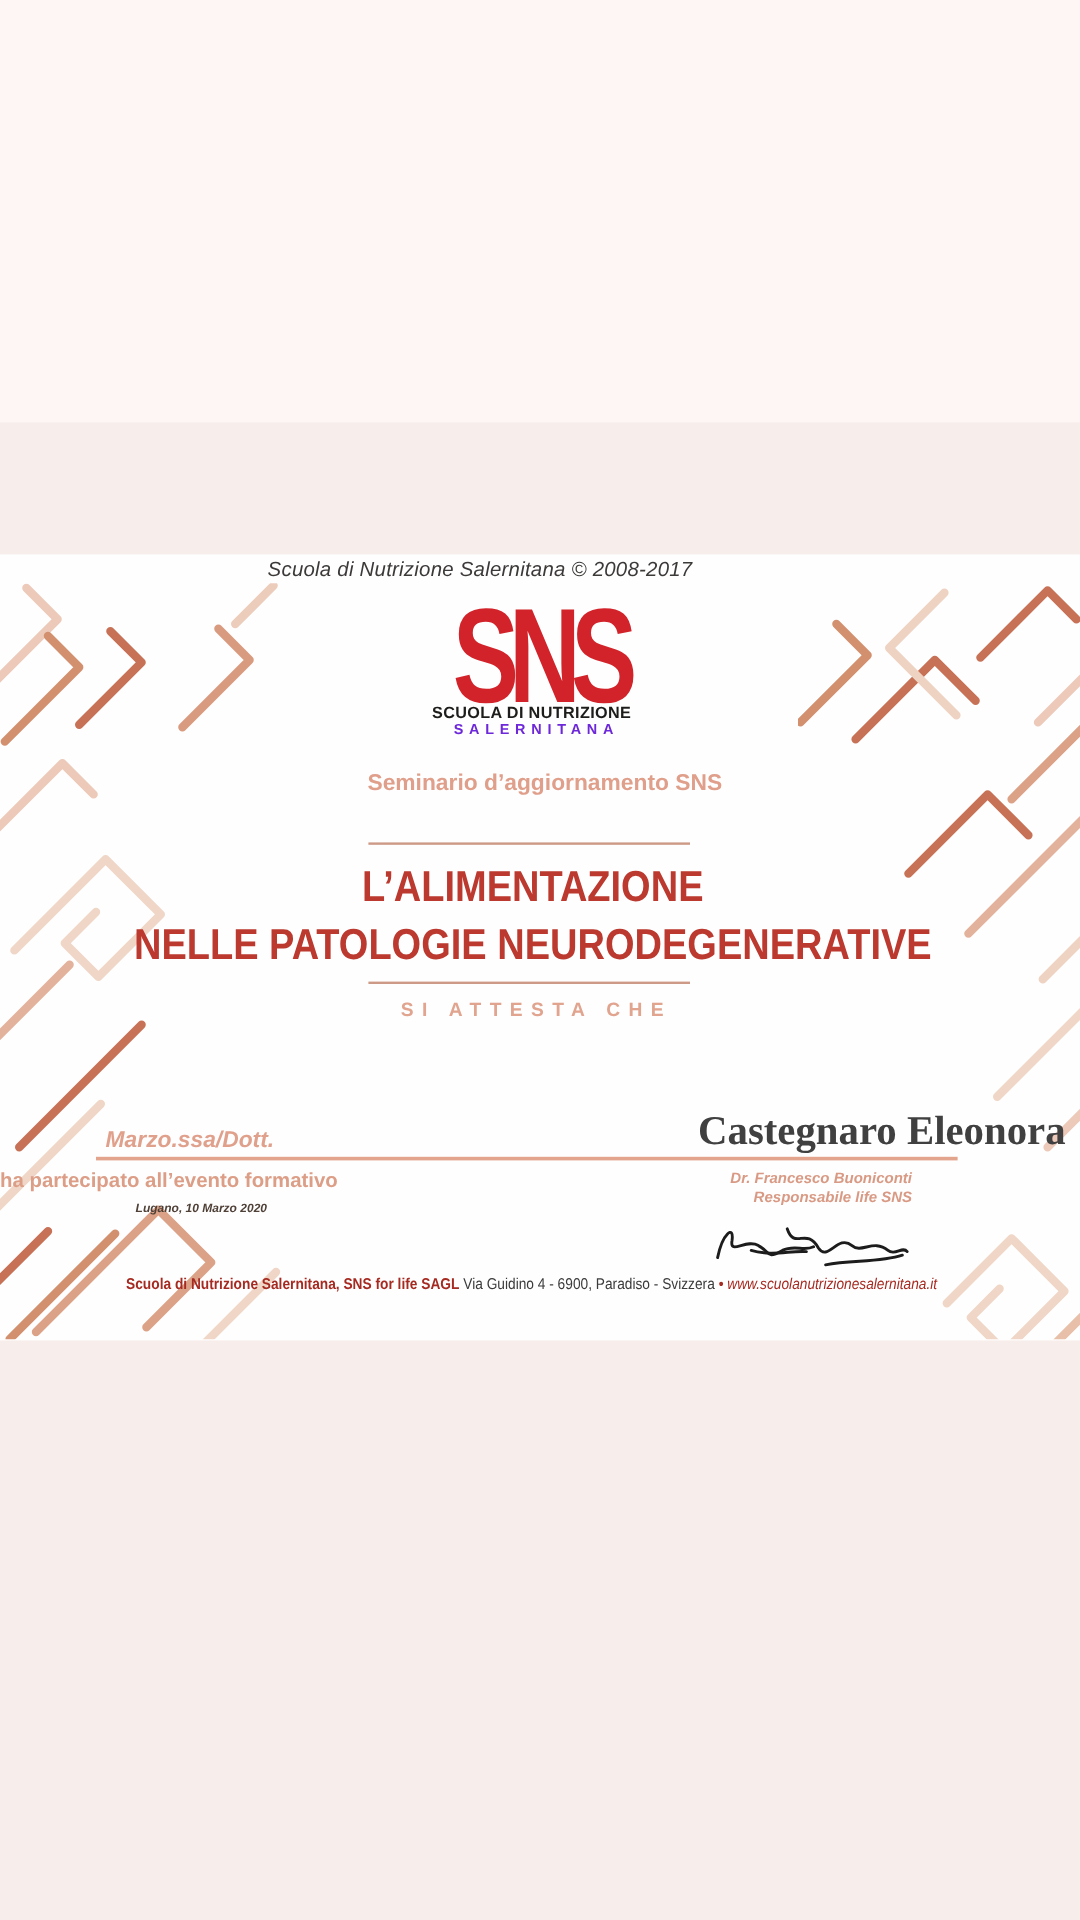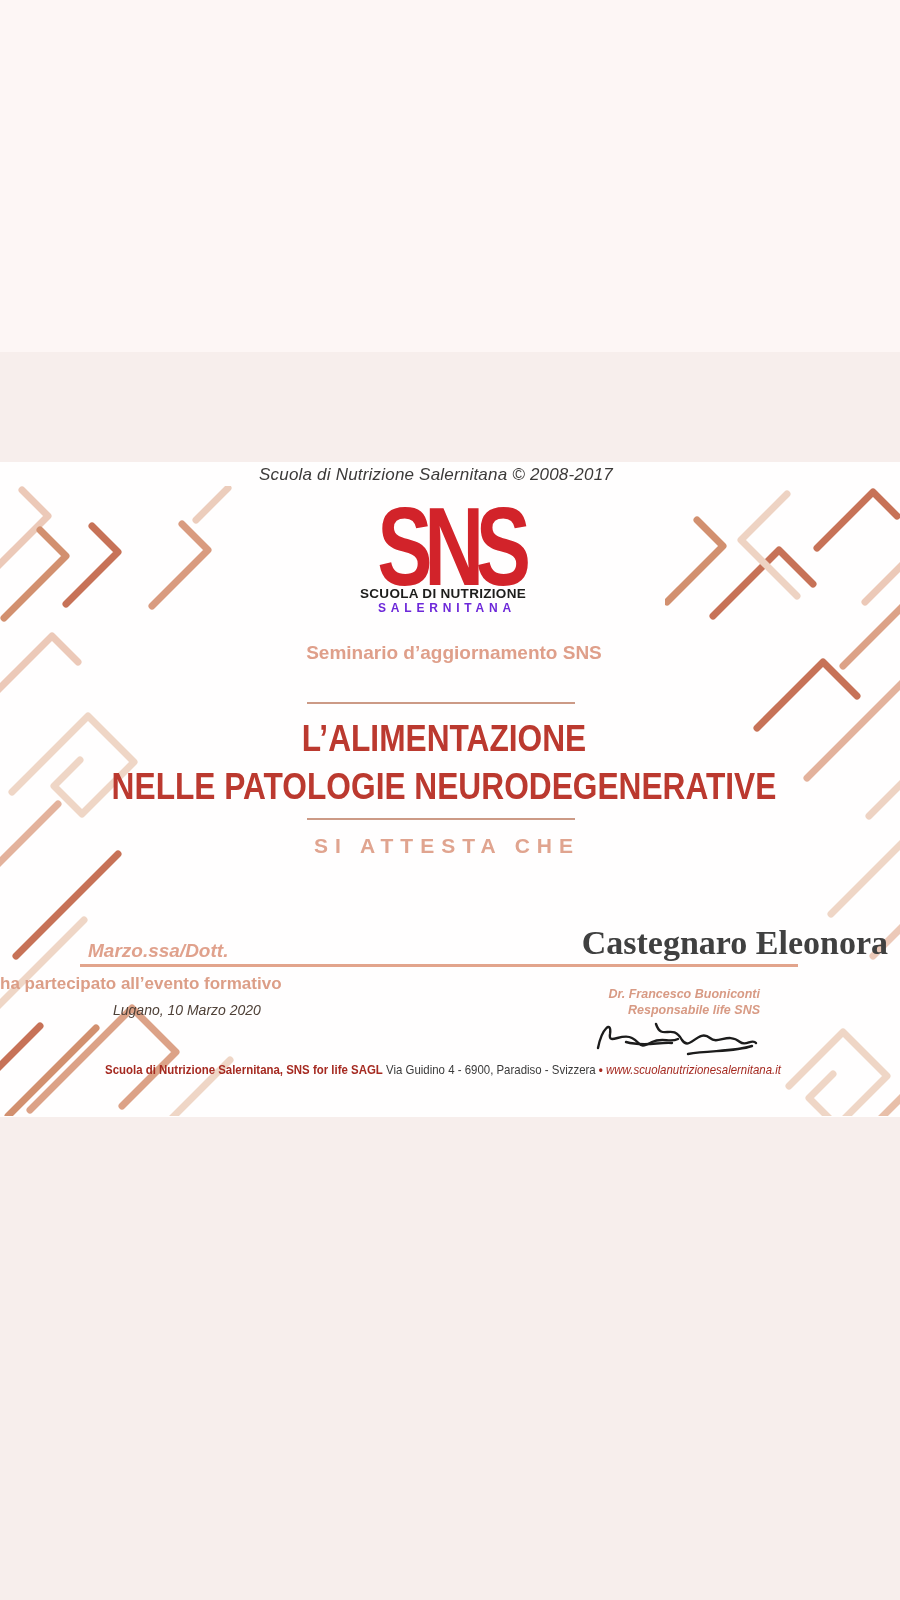--- a/index.html
+++ b/index.html
@@ -6,21 +6,21 @@
   #screen{
     position:relative;width:900px;height:1600px;overflow:hidden;
     background:#f7eeec;font-family:"Liberation Sans",sans-serif;
   }
   .band-top{position:absolute;left:0;top:0;width:900px;height:352px;background:#fdf6f5;}
   .certificate{
     position:absolute;left:0;top:462px;width:900px;height:655px;background:#fffefe;
   }
   .copyright{
     position:absolute;left:0;top:3px;width:800px;text-align:center;
-    font-style:italic;font-size:17px;color:#3c3a39;letter-spacing:.2px;margin-left:36px;
+    font-style:italic;font-size:17px;color:#3c3a39;letter-spacing:.2px;
   }
   .maze{position:absolute;top:24px;width:235px;height:630px;}
   .maze.left{left:0;}
   .maze.right{right:0;}
   .sns-acronym{
     position:absolute;left:0;right:0;top:40px;text-align:center;height:90px;
     font-weight:900;font-size:112px;line-height:90px;letter-spacing:-.1em;
     color:#d2232a;transform:scaleX(.74);transform-origin:50% 50%;
   }
   .logo-sub1{
@@ -41,40 +41,40 @@
   .div1{top:240px;}
   .div2{top:356px;}
   .title-line{
     position:absolute;left:0;right:12px;text-align:center;white-space:nowrap;
     font-weight:700;font-size:36px;color:#bb392f;transform:scaleX(.88);
   }
   .title1{top:256px;}
   .title2{top:304px;}
   .attest{
     position:absolute;left:0;right:6px;top:372px;text-align:center;
-    font-weight:700;font-size:21px;letter-spacing:7px;color:#e0a48f;
+    font-weight:700;font-size:16px;letter-spacing:7px;color:#e0a48f;
   }
   .recipient-prefix{
     position:absolute;left:88px;top:478px;
     font-weight:700;font-style:italic;font-size:19px;color:#e0a18c;
   }
   .recipient-name{
     position:absolute;left:0;right:12px;top:462px;text-align:right;
     font-family:"Liberation Serif",serif;font-weight:700;font-size:34px;color:#404040;
   }
   .recipient-underline{position:absolute;left:80px;top:502px;width:718px;height:3px;background:#e2a48c;}
   .participation{
     position:absolute;left:0;right:40px;top:512px;text-align:left;
     font-weight:700;font-size:17px;color:#dc9e87;
   }
   .event-date{
     position:absolute;left:113px;top:540px;
-    font-style:italic;font-weight:400;font-size:14px;color:#4f4138;text-align:center;
+    font-style:italic;font-weight:700;font-size:10px;color:#4f4138;text-align:center;
   }
-  .signer{position:absolute;left:560px;top:524px;width:200px;text-align:right;
+  .signer{position:absolute;left:560px;top:512px;width:200px;text-align:right;
     font-style:italic;font-weight:700;font-size:12.5px;color:#d89a84;line-height:16px;}
   .signature-svg{position:absolute;left:592px;top:550px;}
   .footer-line{
     position:absolute;left:0;right:14px;top:600px;text-align:center;white-space:nowrap;
     font-size:13px;color:#3b3b3b;transform:scaleX(.88);
   }
   .footer-line .org{font-weight:700;color:#a52a21;}
   .footer-line .bullet{color:#a52a21;font-weight:700;}
   .footer-line .site{font-style:italic;color:#a52a21;}
 </style>

